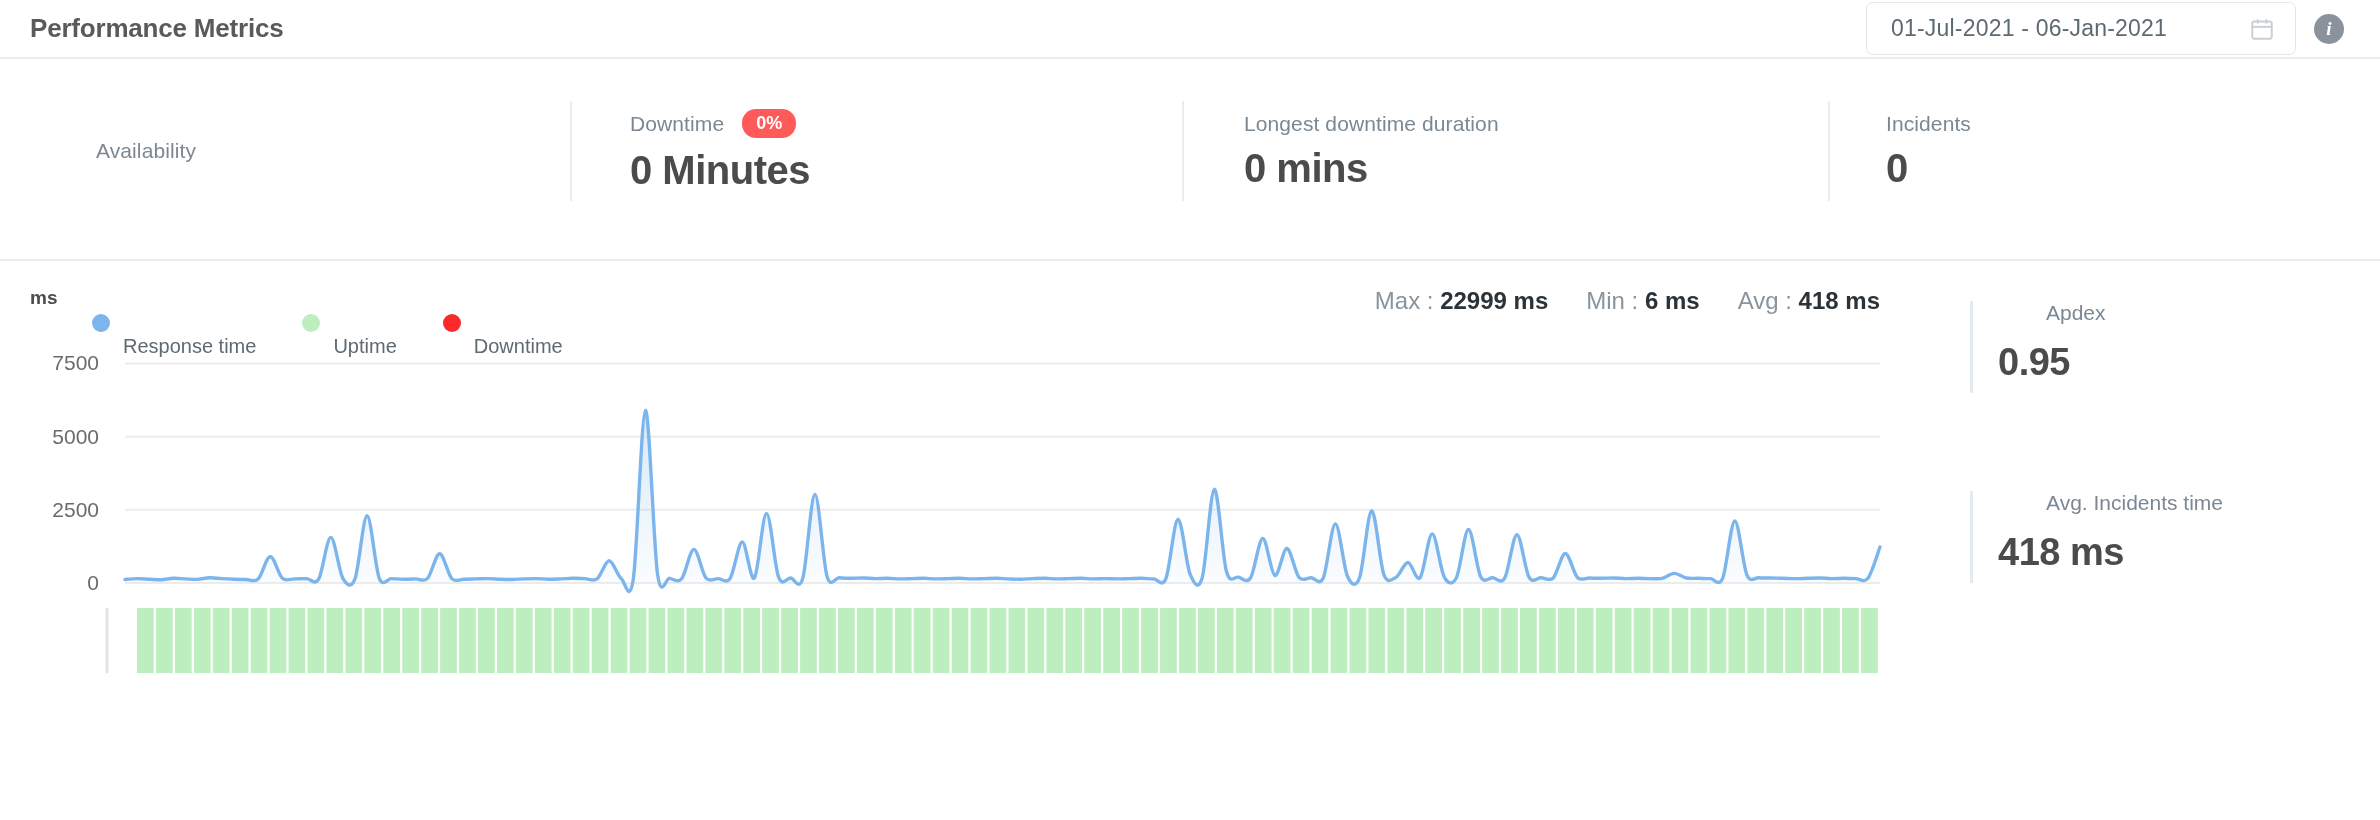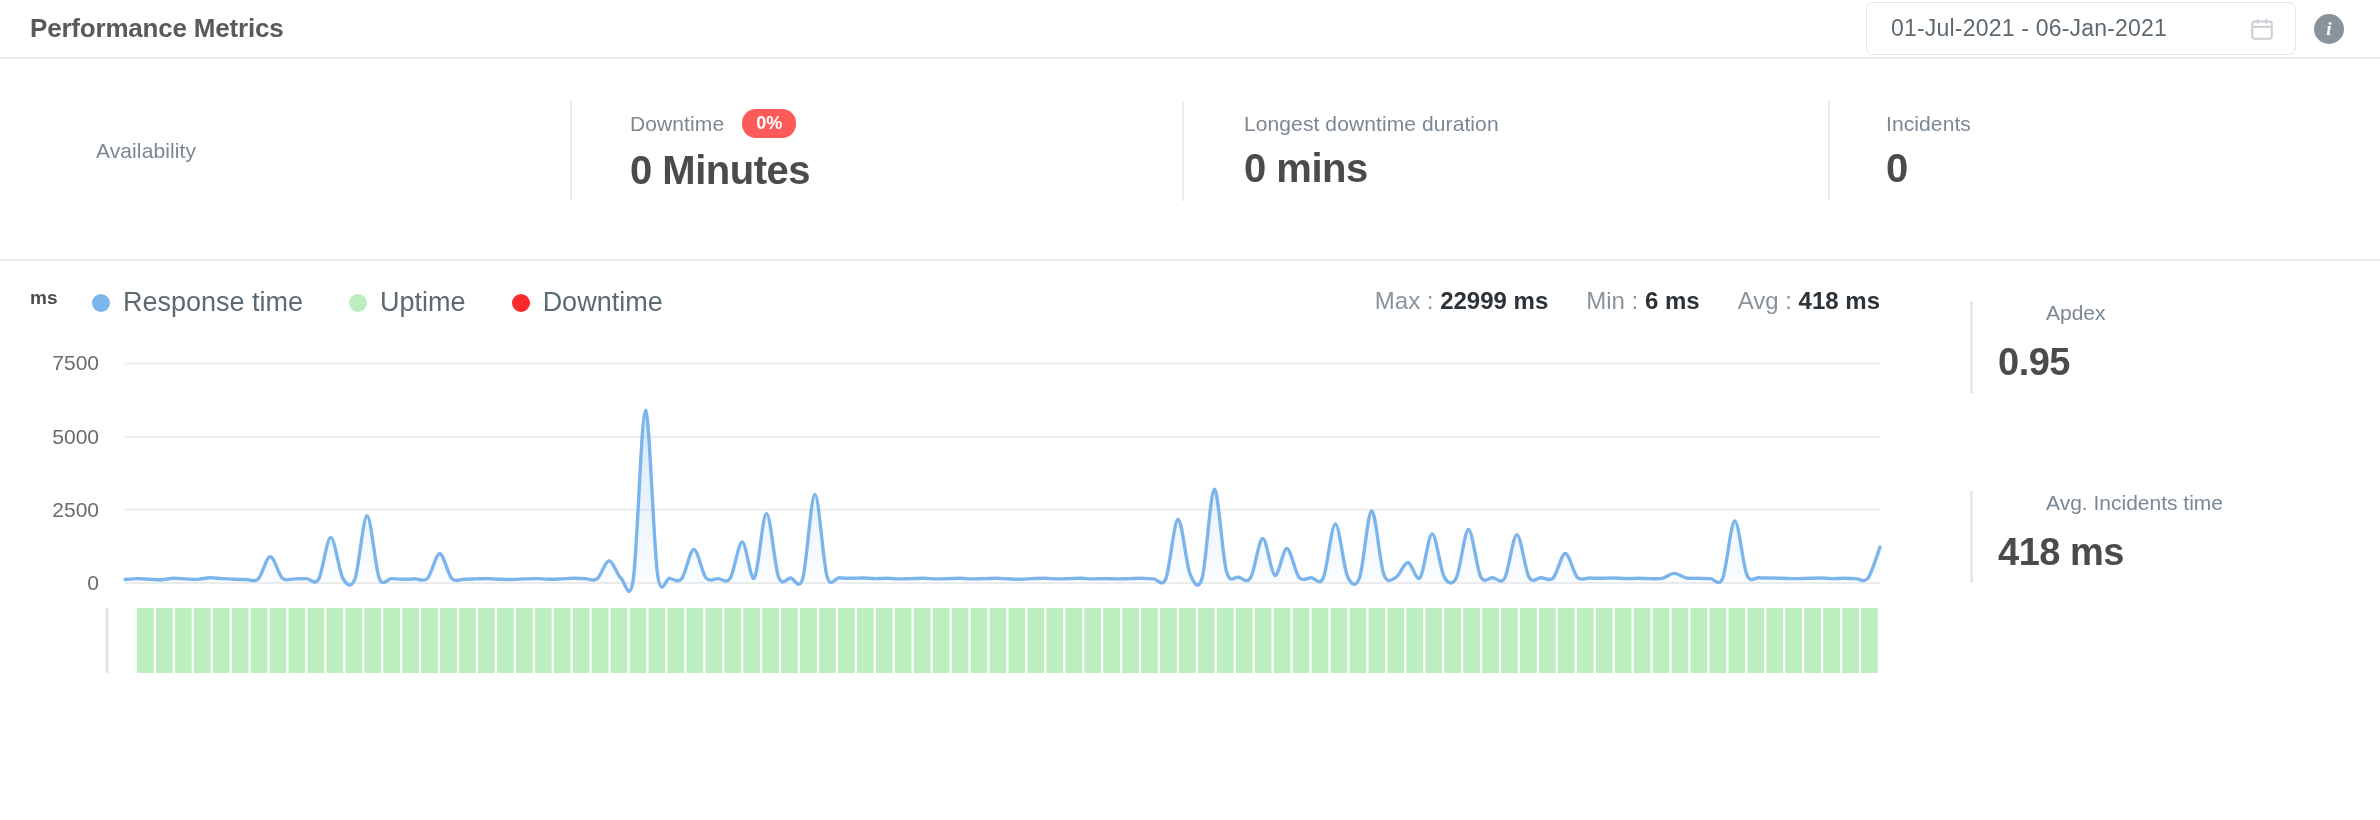--- a/index.html
+++ b/index.html
@@ -86,21 +86,21 @@
     padding: 26px 0 0 0;
     height: 62px;
   }
   .unit-label {
     width: 92px; text-align: left; padding-left: 30px;
     font-size: 19px; font-weight: 700; color: #4d4d4d;
   }
   .legend { display: flex; align-items: center; gap: 46px; }
   .legend-item { display: flex; align-items: center; gap: 13px; }
   .legend-dot { width: 18px; height: 18px; border-radius: 50%; display:block; }
-  .legend-text { font-size: 27px; color: #5e6a72; }
+  .legend-text { font-size: 20px; color: #5e6a72; margin-top: 48px; }
   .chart-stats {
     margin-left: auto; display: flex; align-items: center; gap: 38px;
     padding-right: 70px;
   }
   .stat { font-size: 24px; color: #8a949d; white-space: nowrap; }
   .stat b { color: #2c3338; font-weight: 700; }
 
   .plot-wrap { position: relative; width: 1950px; height: 460px; }
   .plot-svg { position: absolute; left: 0; top: 0; }
 

